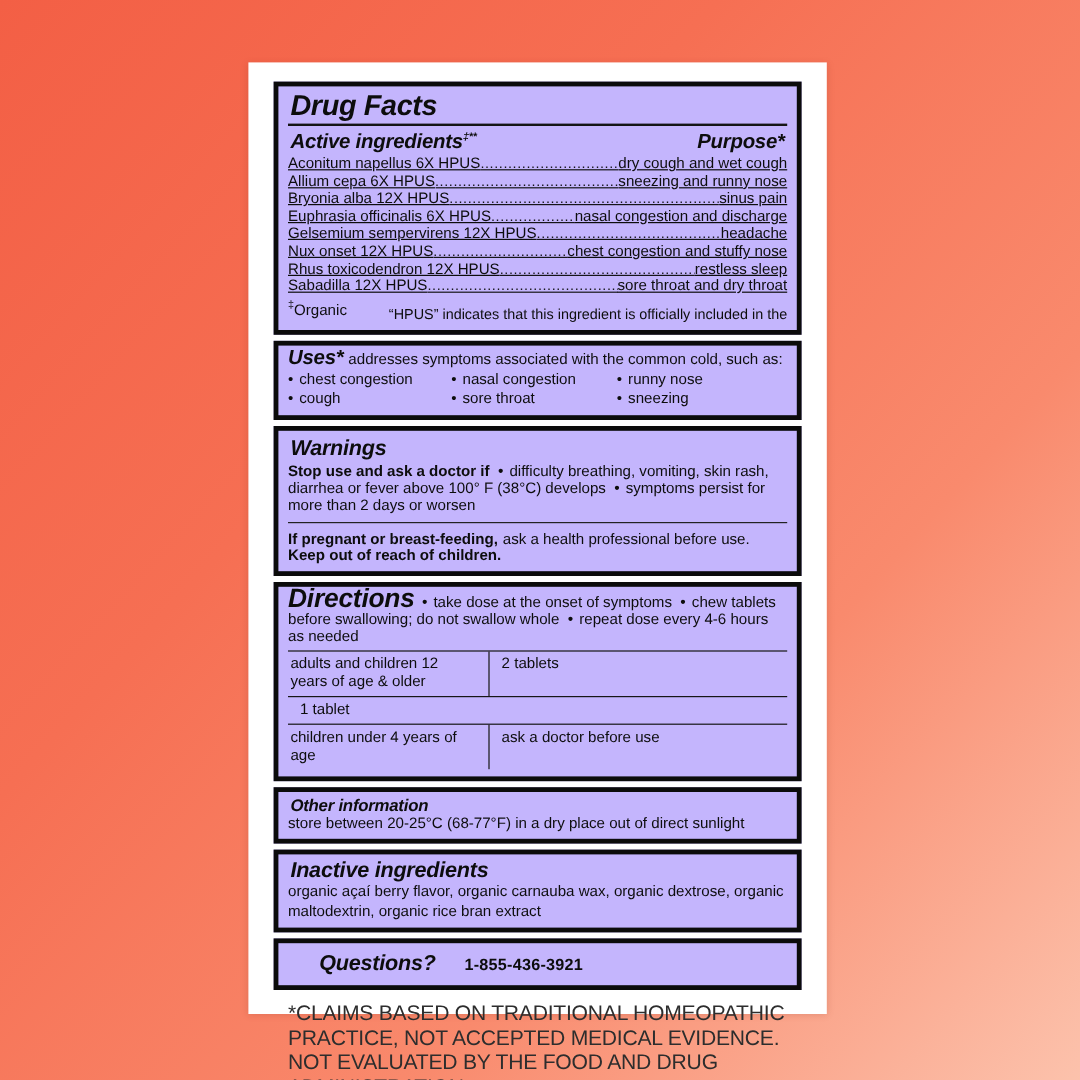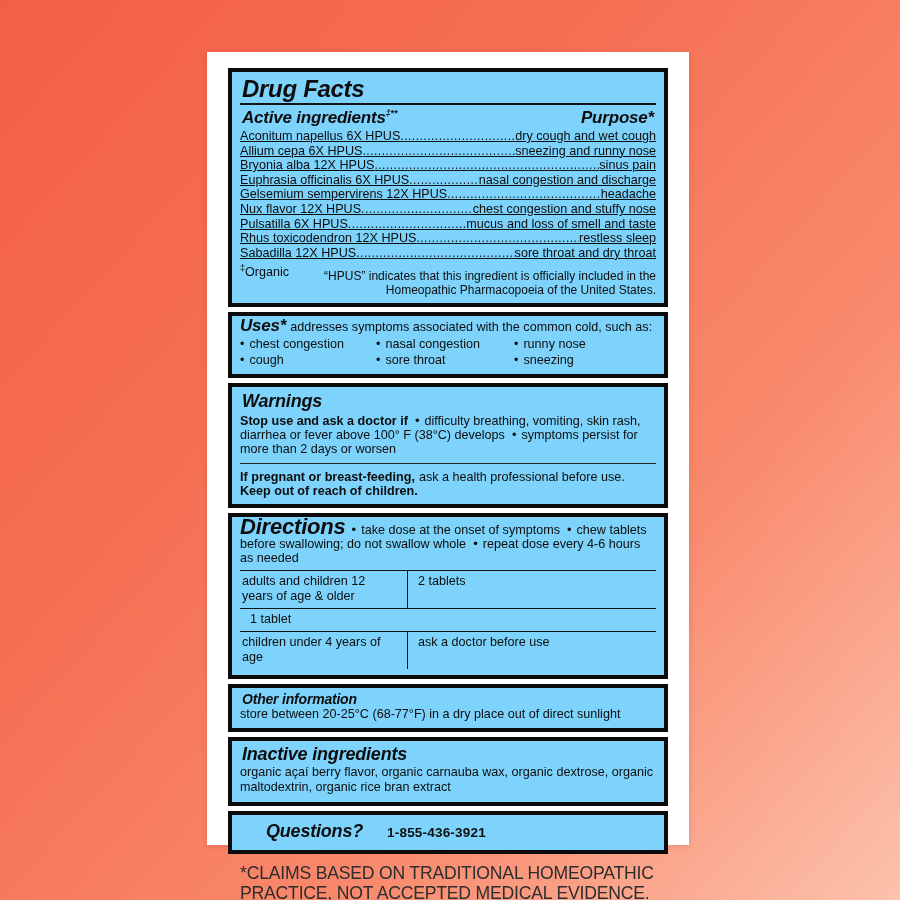--- a/index.html
+++ b/index.html
@@ -8,21 +8,21 @@
     font-family:"Liberation Sans","DejaVu Sans",sans-serif;
     background:linear-gradient(132deg,#f35f45 0%,#f66f53 35%,#f98a6d 68%,#fcc2ac 100%);
     position:relative; color:#0d0d0d;
   }
   .card {
     position:absolute; left:207px; top:52px; width:482px; height:793px;
     background:#ffffff; box-shadow:0 1px 6px rgba(120,40,20,.18);
     padding:16px 21px 0;
   }
   .box {
-    border:4px solid #0b0b0b; background:#7dd3fc;
+    border:4px solid #0b0b0b; background:#c4b5fd;
     margin-bottom:5px; padding:3px 8px 6px;
   }
   .h-title { font-size:24px; font-weight:bold; font-style:italic; letter-spacing:-.3px; line-height:27px; padding-left:2px; }
   .title-rule { border-top:2px solid #151515; margin:1px 0 2px; }
   .h-sec { font-size:17px; font-weight:bold; font-style:italic; letter-spacing:-.2px; }
   .cols-header { display:flex; justify-content:space-between; align-items:baseline; padding:1px 2px 1px; }
   .small { font-size:12.6px; line-height:14.7px; }
   sup { font-size:9px; }
 
   .ing-row { display:flex; align-items:baseline; font-size:12.6px; line-height:14.6px;text-decoration:underline; }
@@ -92,45 +92,39 @@
           <span class="ing-name">Euphrasia officinalis 6X HPUS</span>
           <span class="leader"></span>
           <span class="ing-purpose">nasal congestion and discharge</span>
         </div>
       <div class="ing-row">
           <span class="ing-name">Gelsemium sempervirens 12X HPUS</span>
           <span class="leader"></span>
           <span class="ing-purpose">headache</span>
         </div>
       <div class="ing-row">
-          <span class="ing-name">Nux flavor 12X HPUS</span>
+          <span class="ing-name">Nux onset 12X HPUS</span>
           <span class="leader"></span>
           <span class="ing-purpose">chest congestion and stuffy nose</span>
-        </div>
-      <div class="ing-row">
-          <span class="ing-name">Pulsatilla 6X HPUS</span>
-          <span class="leader"></span>
-          <span class="ing-purpose">mucus and loss of smell and taste</span>
         </div>
       <div class="ing-row">
           <span class="ing-name">Rhus toxicodendron 12X HPUS</span>
           <span class="leader"></span>
           <span class="ing-purpose">restless sleep</span>
         </div>
       <div class="ing-row">
           <span class="ing-name">Sabadilla 12X HPUS</span>
           <span class="leader"></span>
           <span class="ing-purpose">sore throat and dry throat</span>
         </div>
     </div>
     <div class="organic-wrap">
       <span class="organic"><sup>‡</sup><span>Organic</span></span>
       <span class="hpus-note">
         <span>“HPUS” indicates that this ingredient is officially included in the</span><br>
-        <span>Homeopathic Pharmacopoeia of the United States.</span>
       </span>
     </div>
   </div>
 
   <div class="box">
     <div class="flow">
       <span class="h-sec">Uses*</span><span>addresses symptoms associated with the common cold, such as:</span>
     </div>
     <div class="uses-grid">
       <span class="uses-item">chest congestion</span>

